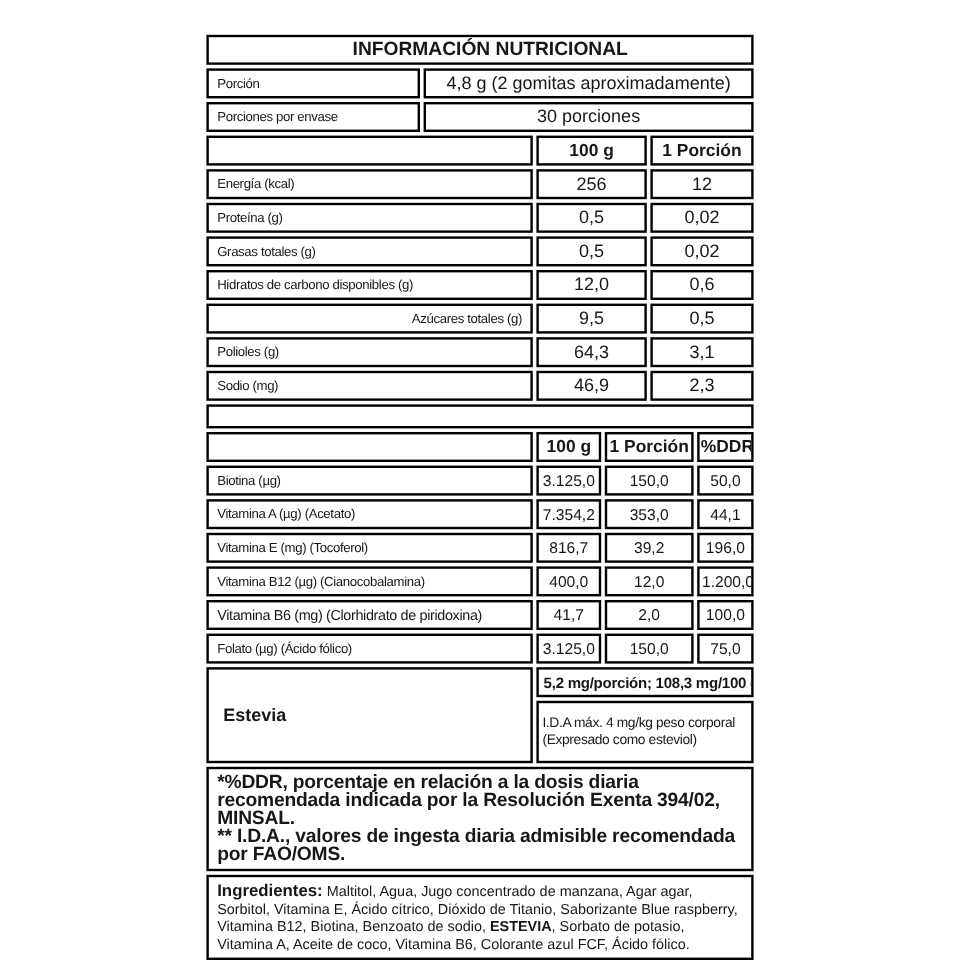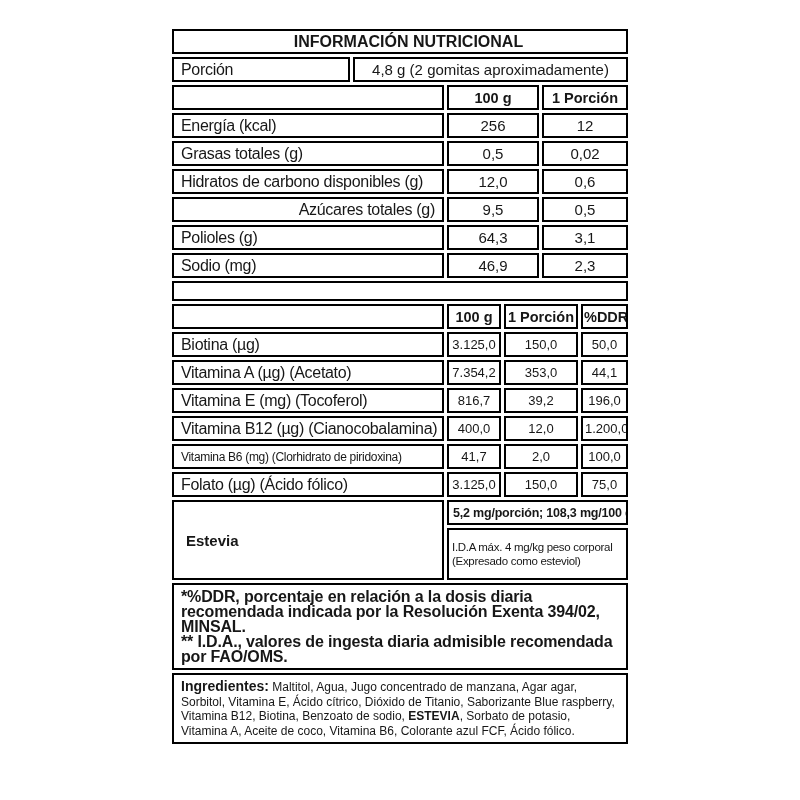--- a/index.html
+++ b/index.html
@@ -7,21 +7,21 @@
               font-family:"Liberation Sans", sans-serif; color:#171717; }
   .label-sheet { position:absolute; left:169px; top:26px; width:462px; }
 
   table.tbl { width:100%; border-collapse:separate; border-spacing:3px; table-layout:fixed; }
   .tbl + .tbl { margin-top:-3px; }
 
   td { border:2px solid #000; vertical-align:middle; background:#fff;
        height:25px; font-size:15px; overflow:hidden; white-space:nowrap; }
 
   .title-cell { text-align:center; font-weight:bold; font-size:16px;padding-left:17px; }
-  .lbl  { text-align:left; padding:1px 7px; letter-spacing:-0.3px; font-size:16px; }
+  .lbl  { text-align:left; padding:1px 7px; letter-spacing:-0.3px; font-size:11px; }
   .val  { text-align:center; padding:1px 2px; }
   .right { text-align:right; }
   .hdr-cell { font-weight:bold; text-align:center; font-size:14.5px; padding:1px 1px; }
   .vit-val { font-size:13px; }
   .small-lbl { font-size:12px; }
   .spacer-cell { height:20px; }
 
   .stevia-lbl { font-weight:bold; padding-left:12px; font-size:15px; }
   .stevia-val1 { font-weight:bold; font-size:12.5px; letter-spacing:-0.2px;
                  text-align:left; padding:1px 4px; }
@@ -46,39 +46,48 @@
         <col>
       </colgroup>
     <tbody>
         <tr>
       <td colspan="2" class="title-cell">INFORMACIÓN NUTRICIONAL</td>
     </tr>
     <tr>
       <td class="lbl">Porción</td>
       <td class="val">4,8 g (2 gomitas aproximadamente)</td>
     </tr>
+    <tr>
+      <td class="lbl">Porciones por envase</td>
+      <td class="val">30 porciones</td>
+    </tr>
   </tbody>
     </table>
 
   <table class="tbl">
     <colgroup>
         <col style="width:272px">
         <col style="width:92px">
         <col>
       </colgroup>
     <tbody>
         <tr>
       <td class="lbl"></td>
       <td class="hdr-cell">100 g</td>
       <td class="hdr-cell">1 Porción</td>
     </tr>
     <tr>
       <td class="lbl">Energía (kcal)</td>
       <td class="val">256</td>
       <td class="val">12</td>
+    </tr>
+    <tr>
+      <td class="lbl">Proteína (g)</td>
+      <td class="val">0,5</td>
+      <td class="val">0,02</td>
     </tr>
     <tr>
       <td class="lbl">Grasas totales (g)</td>
       <td class="val">0,5</td>
       <td class="val">0,02</td>
     </tr>
     <tr>
       <td class="lbl">Hidratos de carbono disponibles (g)</td>
       <td class="val">12,0</td>
       <td class="val">0,6</td>

